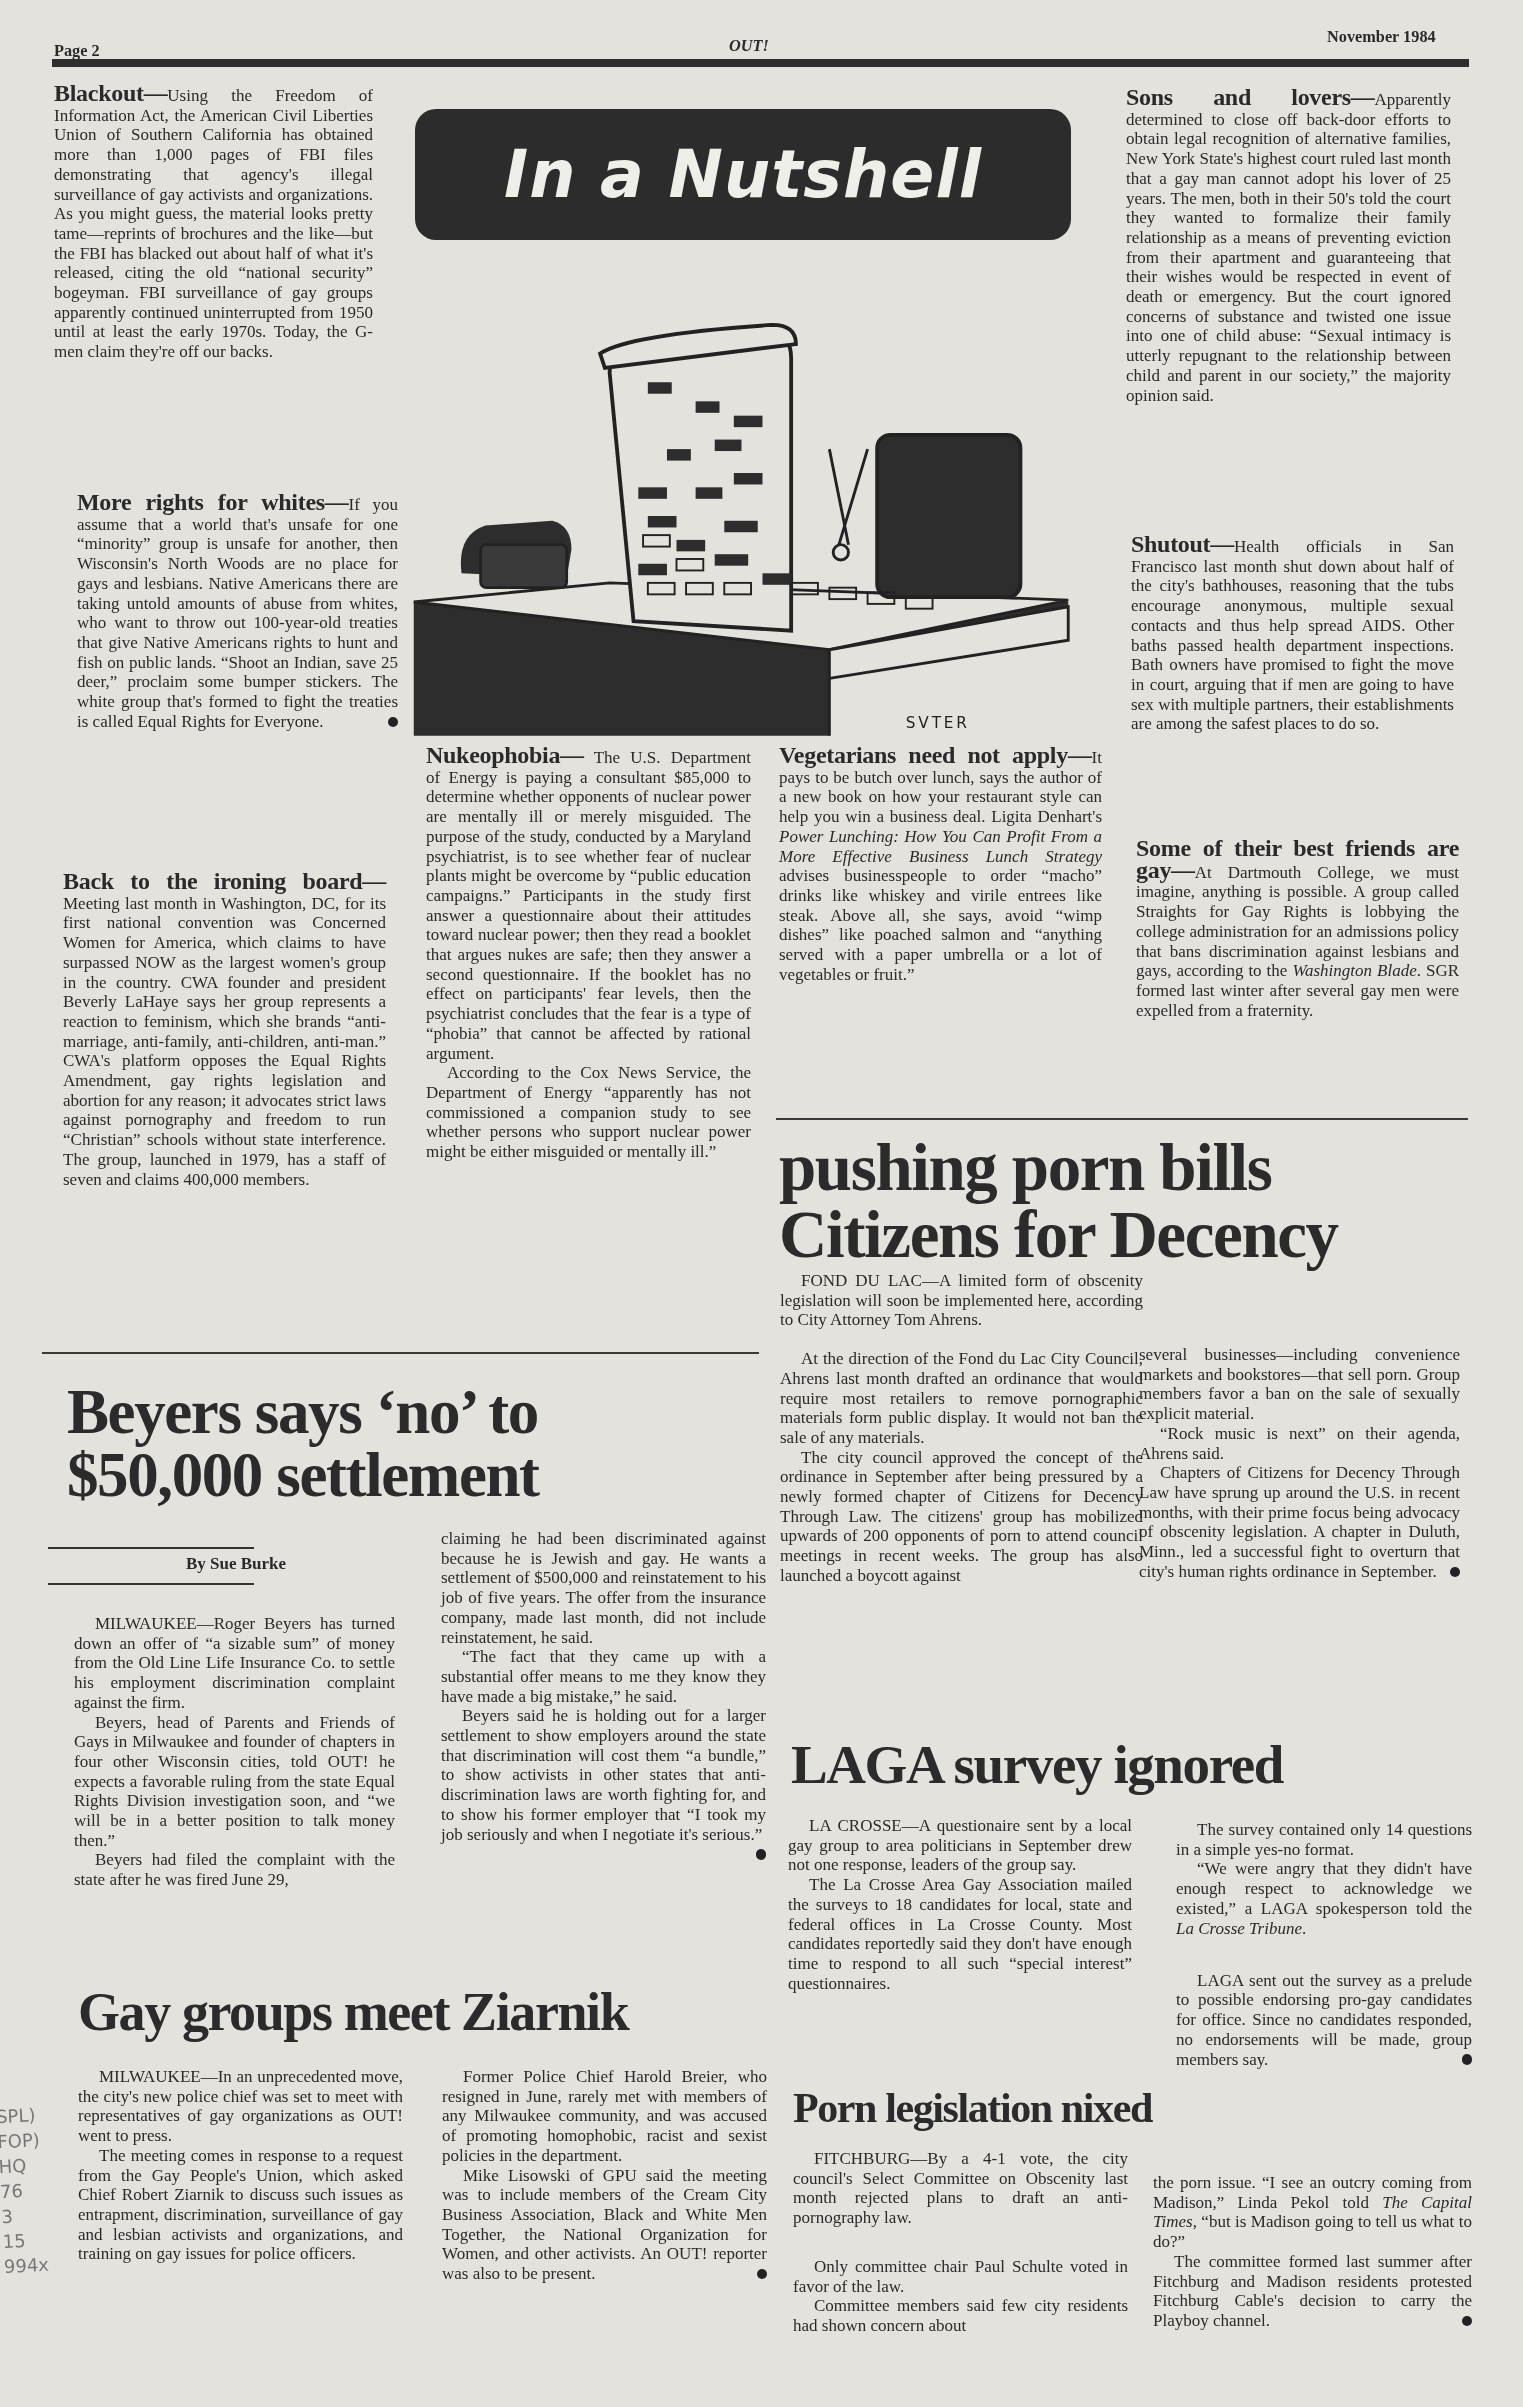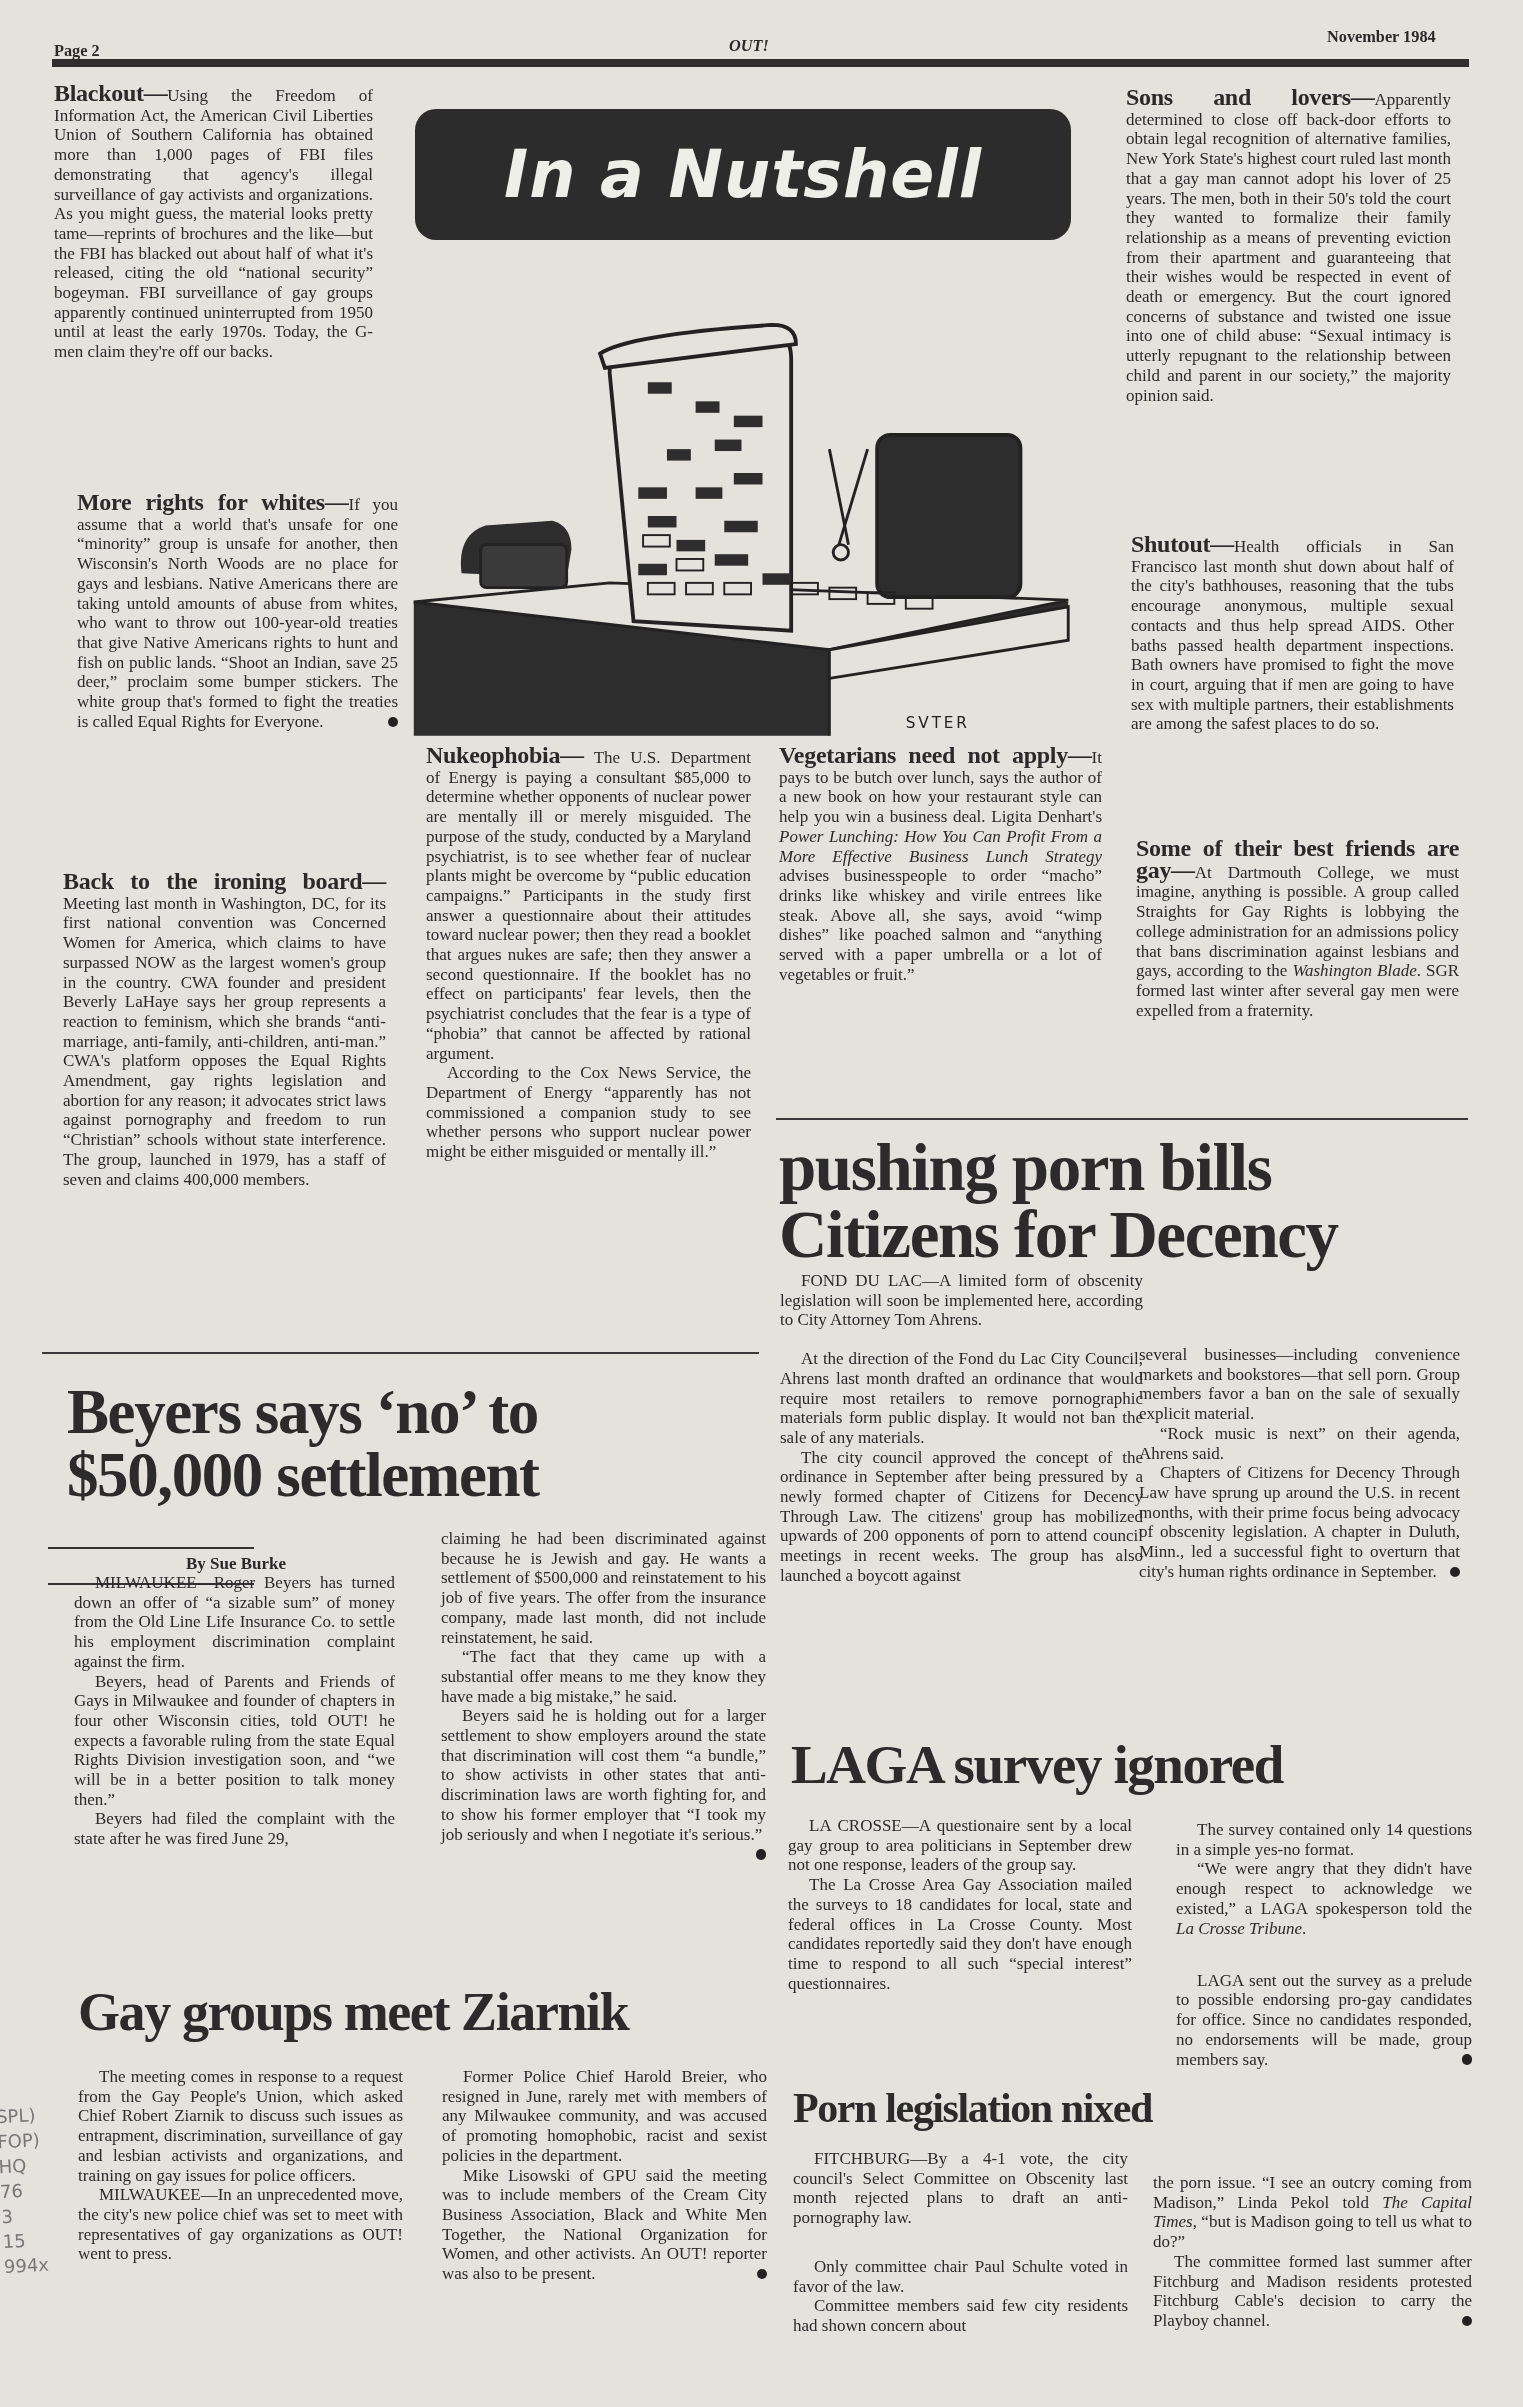--- a/index.html
+++ b/index.html
@@ -159,21 +159,21 @@
   <p class="ind"><span>Chapters of Citizens for Decency Through Law have sprung up around the U.S. in recent months, with their prime focus being advocacy of obscenity legislation. A chapter in Duluth, Minn., led a successful fight to overturn that city's human rights ordinance in September.</span><span class="bullet"></span></p>
 </div>
 
 <div class="headline" style="left:67px;top:1381px;font-size:63px;">
   <div>Beyers says ‘no’ to</div>
   <div>$50,000 settlement</div>
 </div>
 <div class="abs rule" style="left:48px;top:1547px;width:206px;background:#333;"></div>
 <div class="abs byline" style="left:64px;top:1554px;width:344px;">By Sue Burke</div>
 <div class="abs rule" style="left:48px;top:1583px;width:206px;background:#333;"></div>
-<div class="col" style="left:74px;top:1573px;width:321px;">
+<div class="col" style="left:74px;top:1614px;width:321px;">
   <p class="ind">MILWAUKEE—Roger Beyers has turned down an offer of “a sizable sum” of money from the Old Line Life Insurance Co. to settle his employment discrimination complaint against the firm.</p>
   <p class="ind">Beyers, head of Parents and Friends of Gays in Milwaukee and founder of chapters in four other Wisconsin cities, told OUT! he expects a favorable ruling from the state Equal Rights Division investigation soon, and “we will be in a better position to talk money then.”</p>
   <p class="ind">Beyers had filed the complaint with the state after he was fired June 29,</p>
 </div>
 <div class="col" style="left:432px;top:1529px;width:325px;margin-left:9px;">
   <p>claiming he had been discriminated against because he is Jewish and gay. He wants a settlement of $500,000 and reinstatement to his job of five years. The offer from the insurance company, made last month, did not include reinstatement, he said.</p>
   <p class="ind">“The fact that they came up with a substantial offer means to me they know they have made a big mistake,” he said.</p>
   <p class="ind"><span>Beyers said he is holding out for a larger settlement to show employers around the state that discrimination will cost them “a bundle,” to show activists in other states that anti-discrimination laws are worth fighting for, and to show his former employer that “I took my job seriously and when I negotiate it's serious.”</span><span class="bullet"></span></p>
 </div>
 
@@ -316,22 +316,22 @@
   <p class="ind" style="margin-top:29px;">Only committee chair Paul Schulte voted in favor of the law.</p>
   <p class="ind">Committee members said few city residents had shown concern about</p>
 </div>
 <div class="col" style="left:1153px;top:2149px;width:319px;margin-top:24px;">
   <p><span>the porn issue. “I see an outcry coming from Madison,” Linda Pekol told </span><i class="it">The Capital Times</i><span>, “but is Madison going to tell us what to do?”</span></p>
   <p class="ind"><span>The committee formed last summer after Fitchburg and Madison residents protested Fitchburg Cable's decision to carry the Playboy channel.</span><span class="bullet"></span></p>
 </div>
 
 <div class="headline" style="left:78px;top:1985px;font-size:54px;">Gay groups meet Ziarnik</div>
 <div class="col" style="left:78px;top:2067px;width:325px;">
+  <p class="ind">MILWAUKEE—In an unprecedented move, the city's new police chief was set to meet with representatives of gay organizations as OUT! went to press.</p>
   <p class="ind">The meeting comes in response to a request from the Gay People's Union, which asked Chief Robert Ziarnik to discuss such issues as entrapment, discrimination, surveillance of gay and lesbian activists and organizations, and training on gay issues for police officers.</p>
-  <p class="ind">MILWAUKEE—In an unprecedented move, the city's new police chief was set to meet with representatives of gay organizations as OUT! went to press.</p>
 </div>
 <div class="col" style="left:442px;top:2067px;width:325px;">
   <p class="ind">Former Police Chief Harold Breier, who resigned in June, rarely met with members of any Milwaukee community, and was accused of promoting homophobic, racist and sexist policies in the department.</p>
   <p class="ind"><span>Mike Lisowski of GPU said the meeting was to include members of the Cream City Business Association, Black and White Men Together, the National Organization for Women, and other activists. An OUT! reporter was also to be present.</span><span class="bullet"></span></p>
 </div>
 
 <div class="handnote">
   <div>SPL)</div>
   <div>FOP)</div>
   <div>HQ</div>

